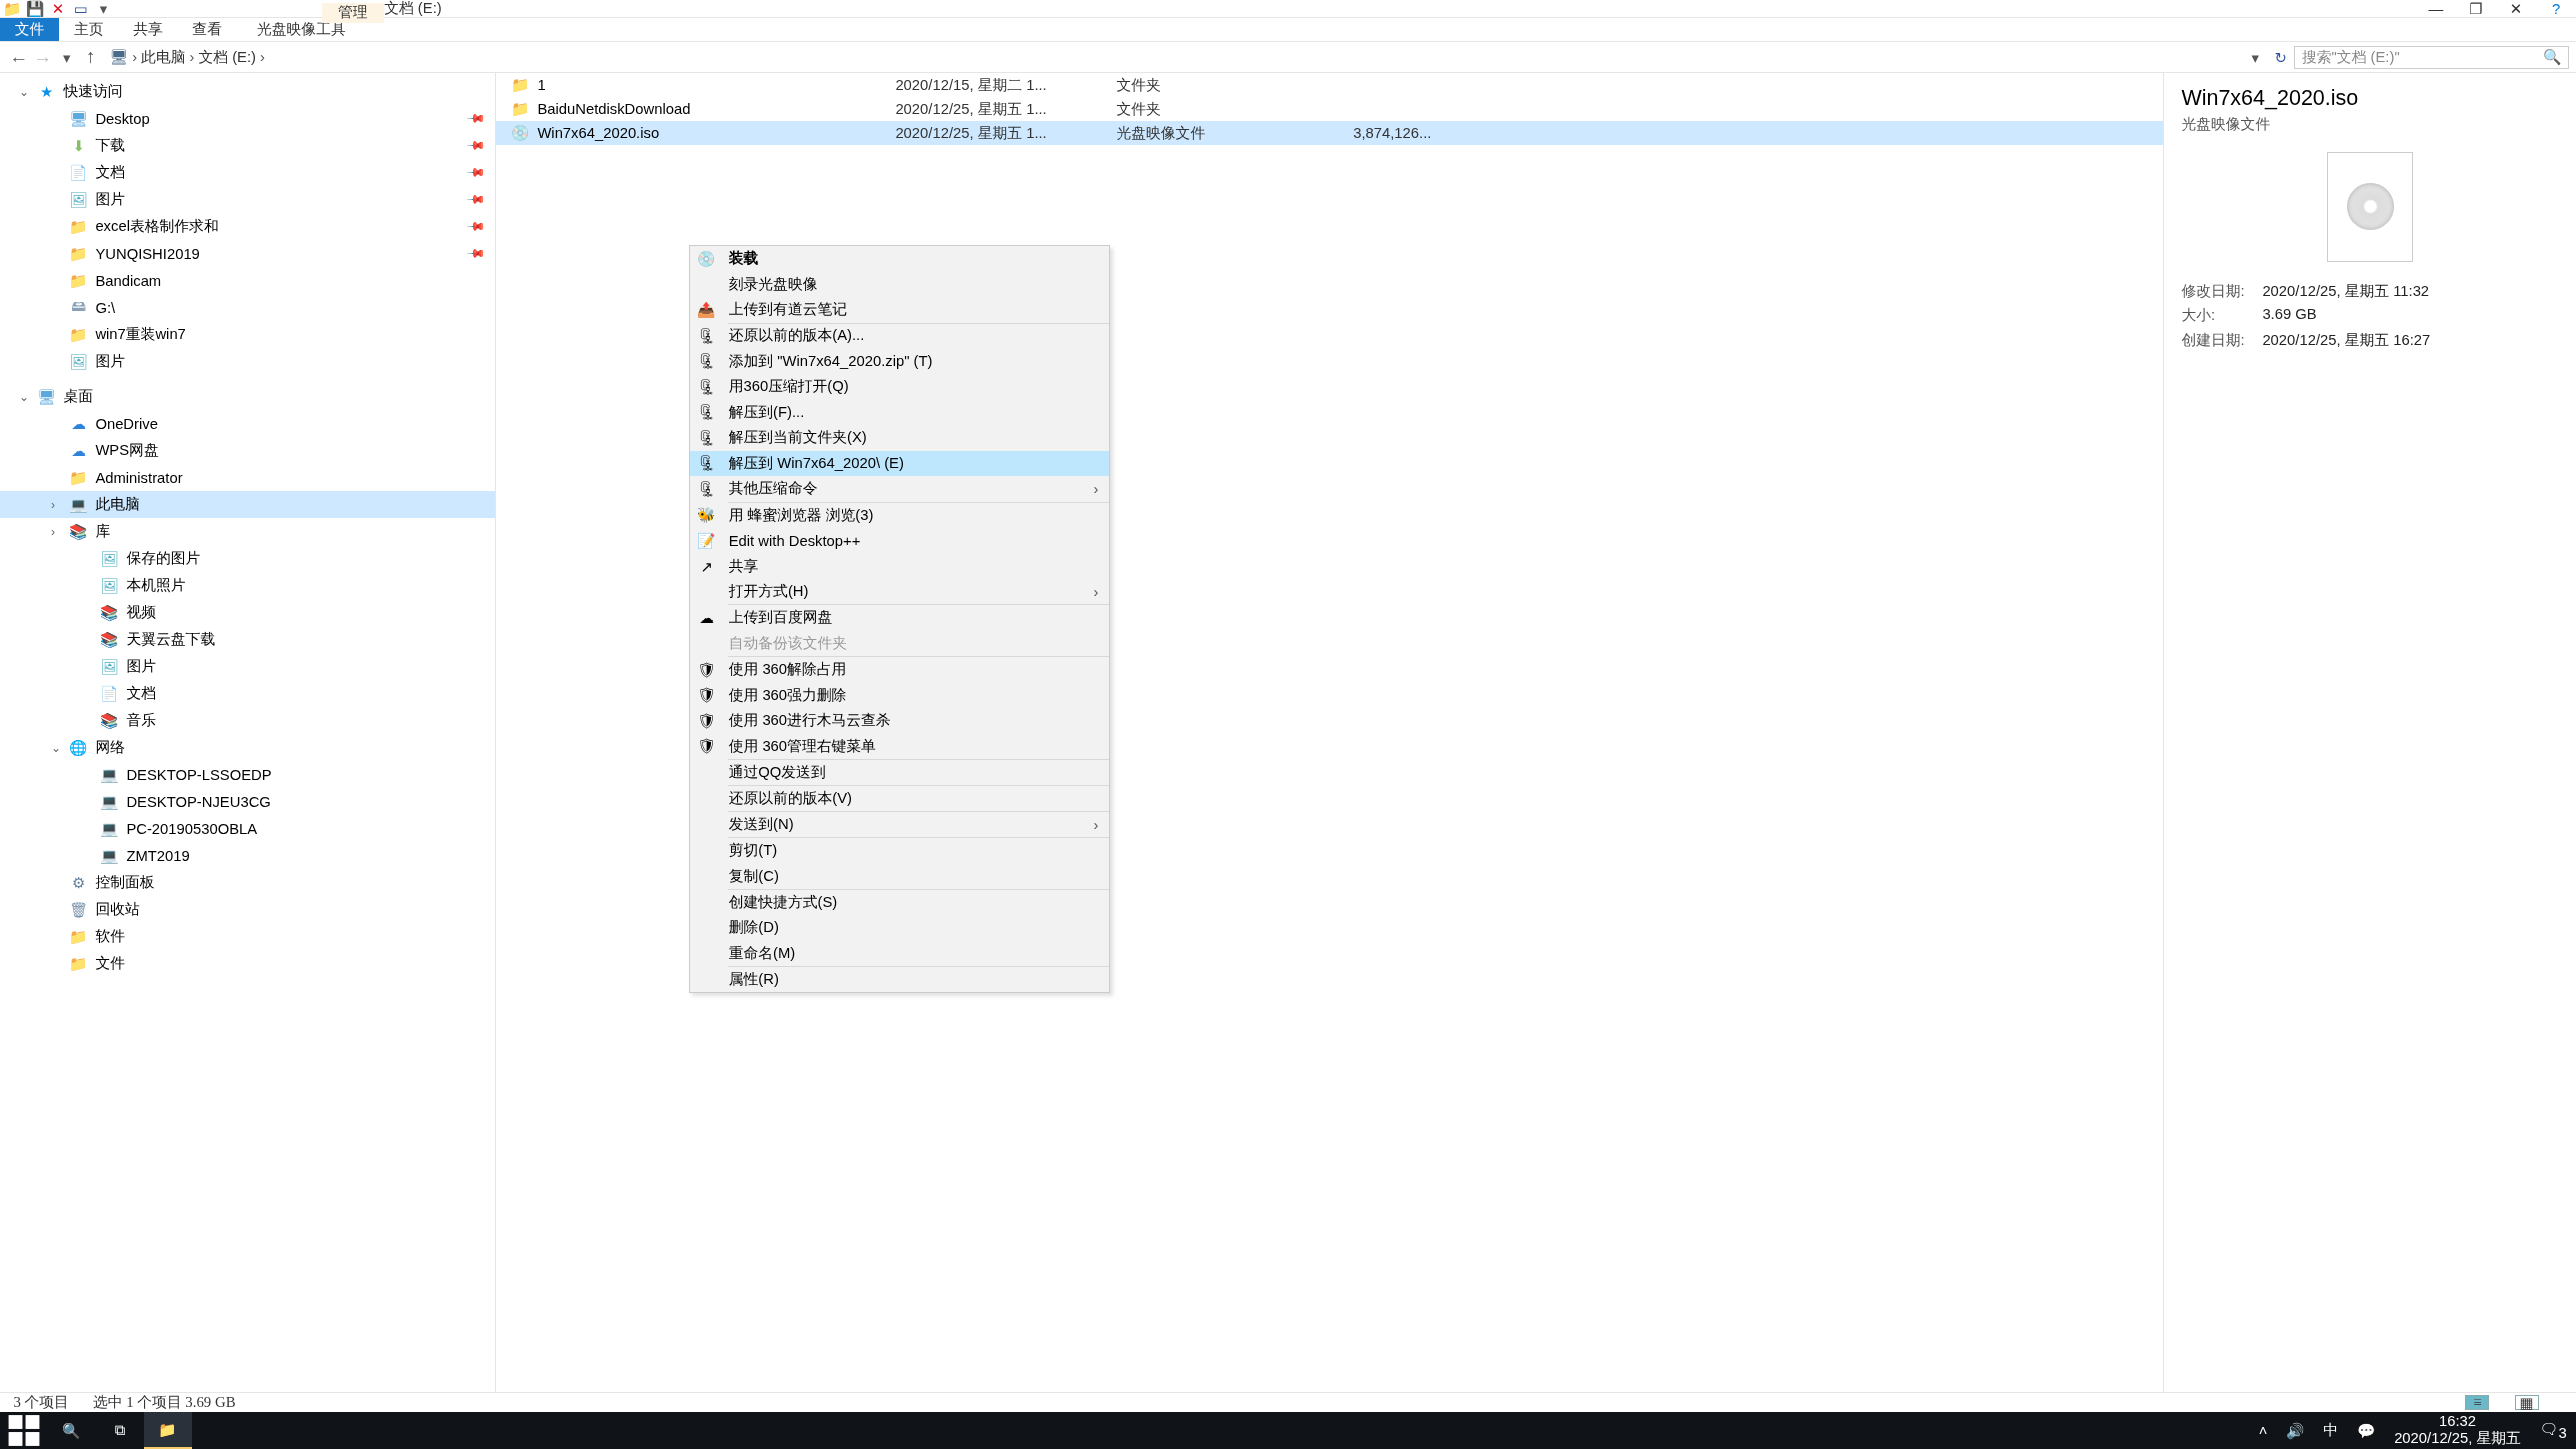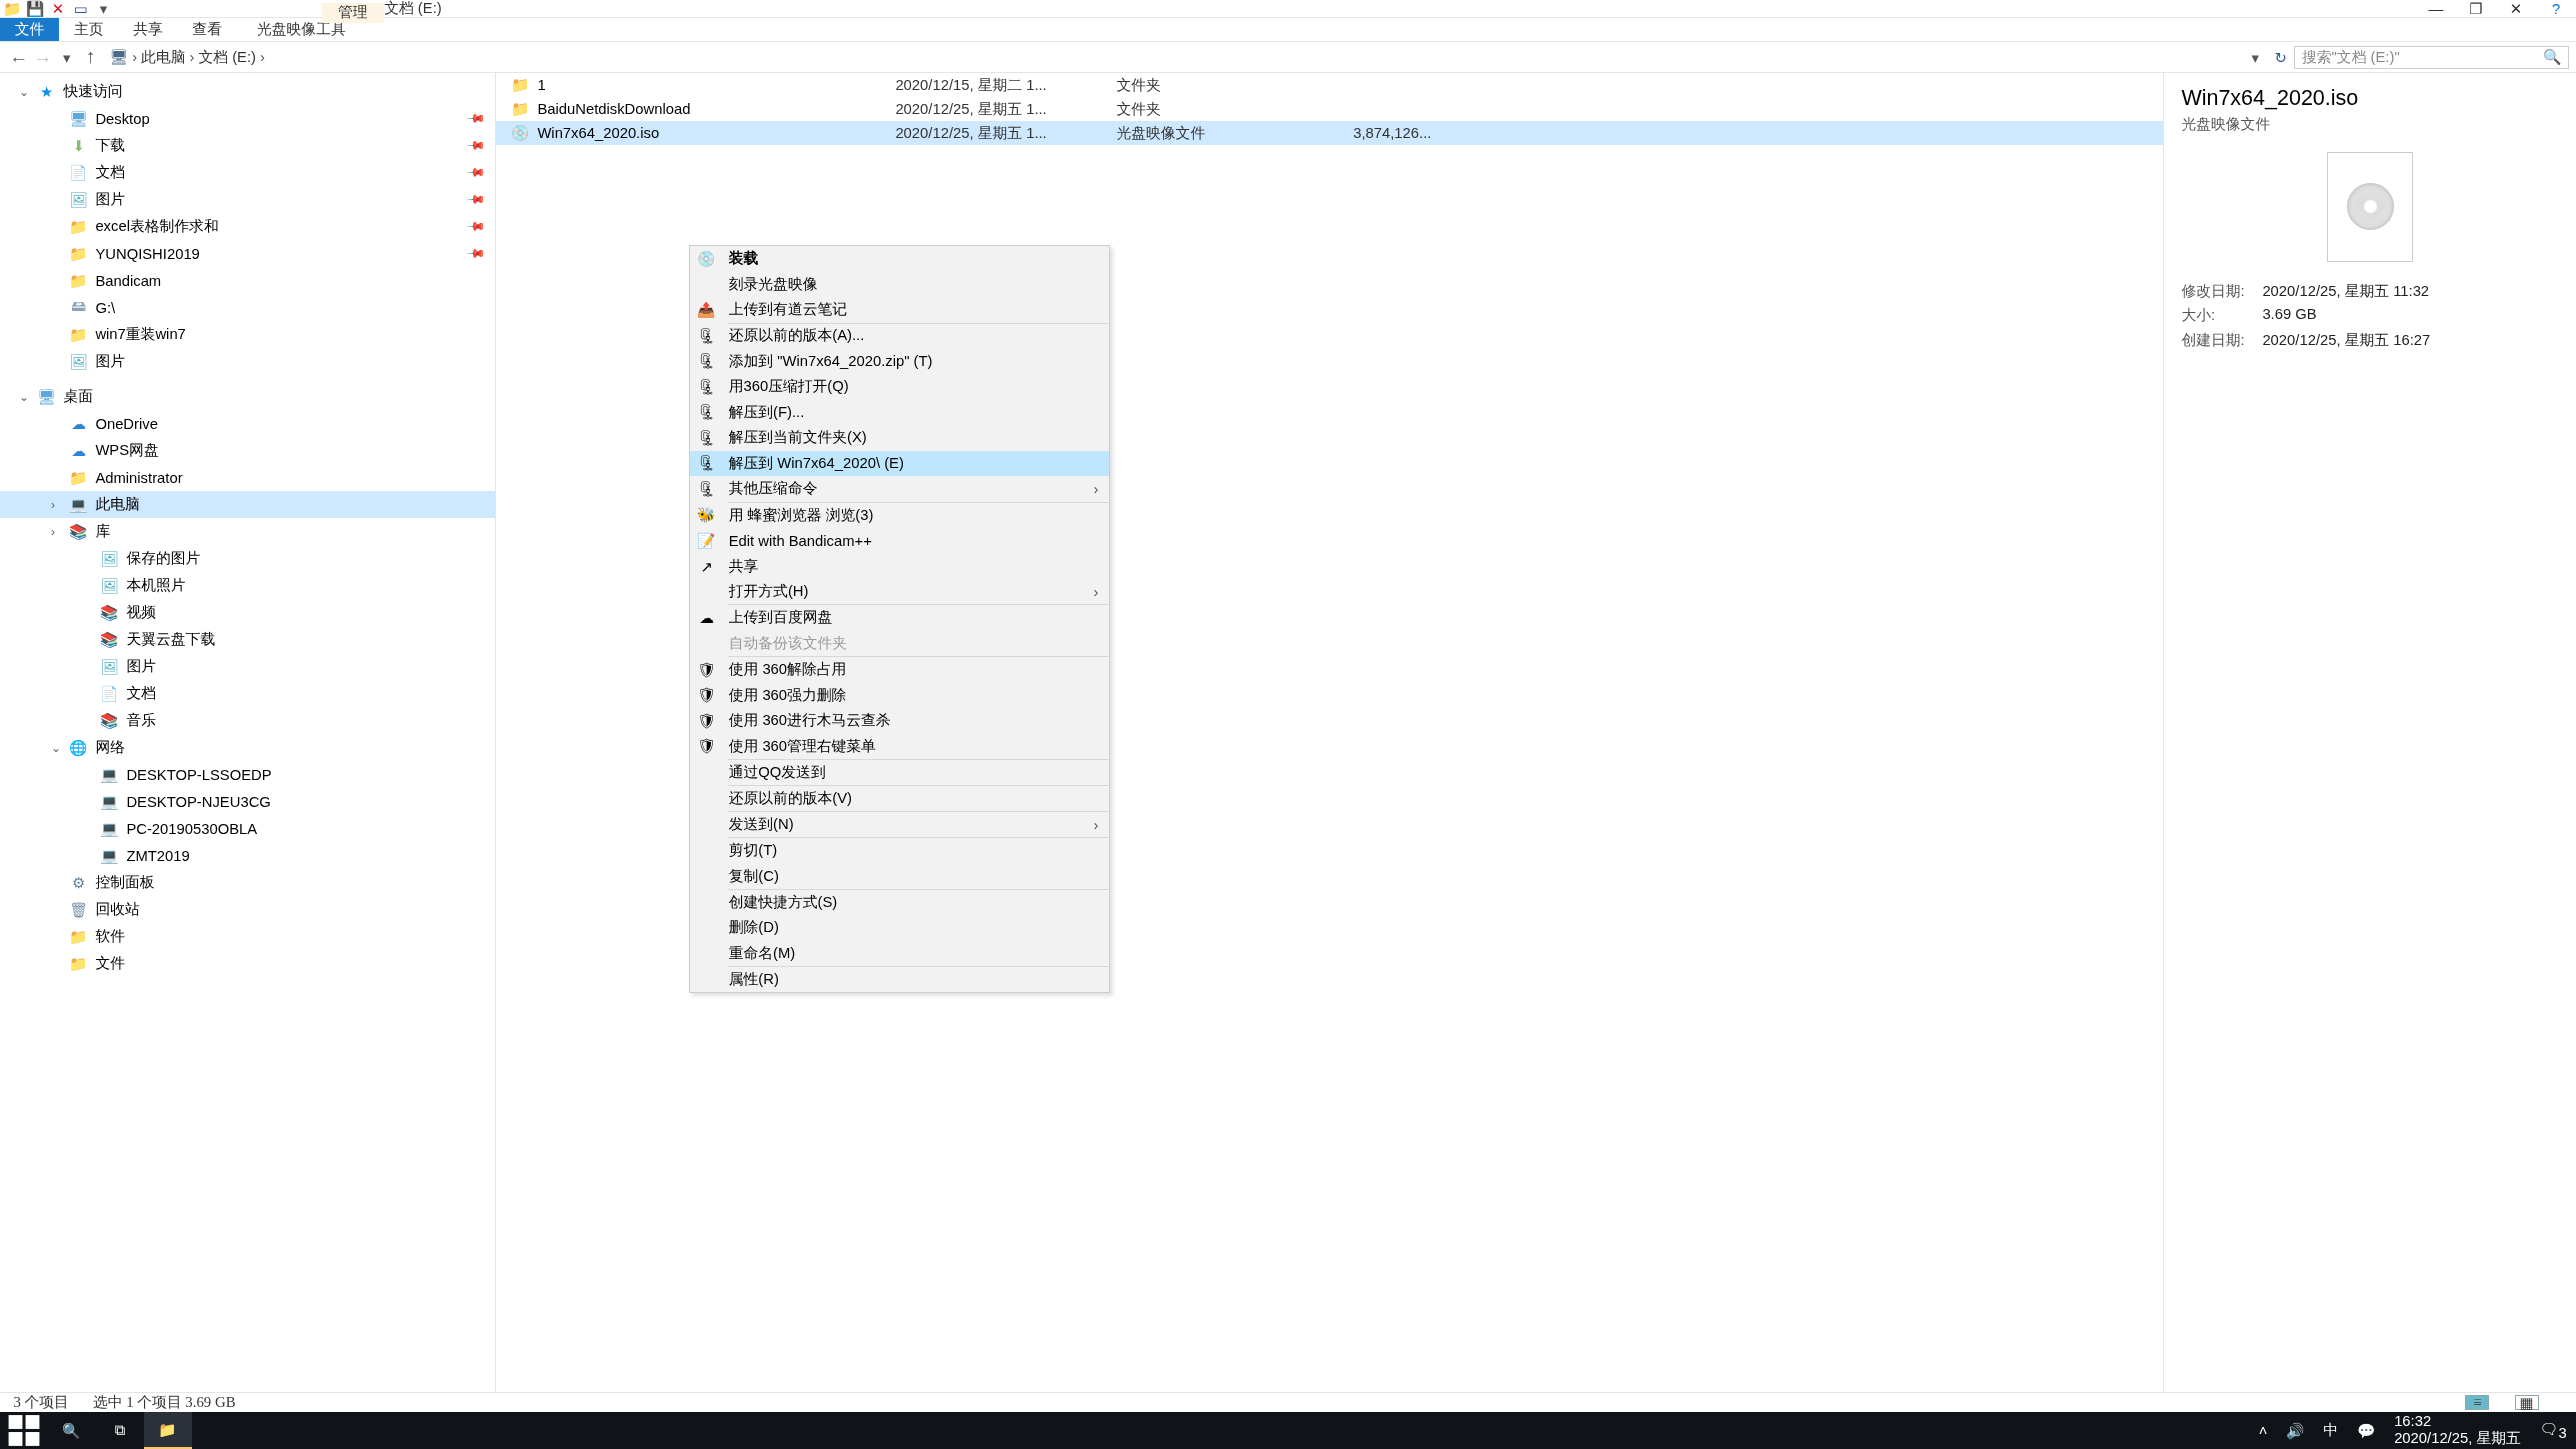--- a/index.html
+++ b/index.html
@@ -105,21 +105,21 @@
 .view-toggle { margin-left: auto; display: flex; }
 .vt-btn { width: 24px; height: 14.8px; border: 0.7px solid #8aa; margin-left: 1.3px; display: flex; align-items: center; justify-content: center; }
 .vt-btn.active { background: #6bb8c9; }
 
 
 .taskbar { height: 37px; background: #101318; display: flex; align-items: center; }
 .tb-btn { width: 48px; height: 37px; display: flex; align-items: center; justify-content: center; color: #fff; }
 .tb-btn.active { background: #2b313a; border-bottom: 2px solid #f8c96b; }
 .tb-right { margin-left: auto; display: flex; align-items: center; color: #fff; font-size: 12.7px; }
 .tb-right .tray-ico { margin: 0 9.4px; }
-.tb-clock { text-align: left; margin: 0 9.4px; }
+.tb-clock { text-align: center; margin: 0 9.4px; }
 
 svg { width: 100%; height: 100%; }
 </style>
 </head>
 <body>
 
 <div class="qat">
   <span class="qat-btn qat-save">📁</span>
   <span class="qat-btn">💾</span>
   <span class="qat-btn qat-redo">✕</span>
@@ -446,21 +446,21 @@
       <span>其他压缩命令</span>
       <span class="ctx-arrow">›</span>
     </div>
   <div class="ctx-sep"></div>
   <div class="ctx-row">
       <span class="ctx-ico">🐝</span>
       <span>用 蜂蜜浏览器 浏览(3)</span>
     </div>
   <div class="ctx-row">
       <span class="ctx-ico">📝</span>
-      <span>Edit with Bandicam++</span>
+      <span>Edit with Desktop++</span>
     </div>
   <div class="ctx-row">
       <span class="ctx-ico">↗</span>
       <span>共享</span>
     </div>
   <div class="ctx-row">
       <span class="ctx-ico"></span>
       <span>打开方式(H)</span>
       <span class="ctx-arrow">›</span>
     </div>

